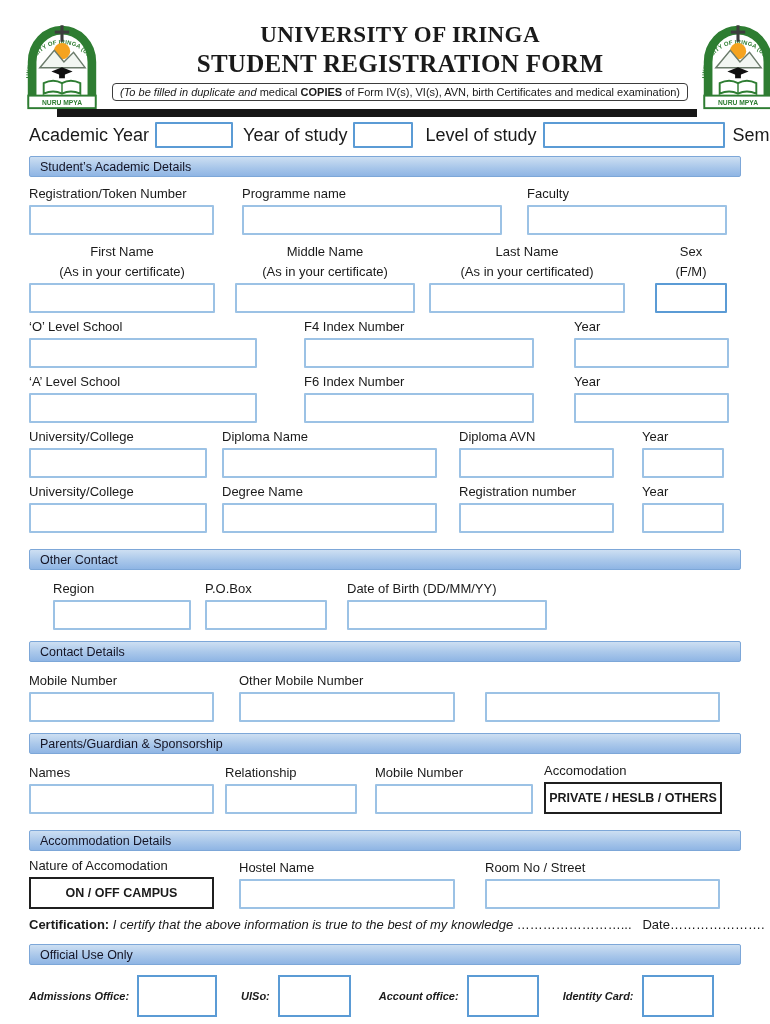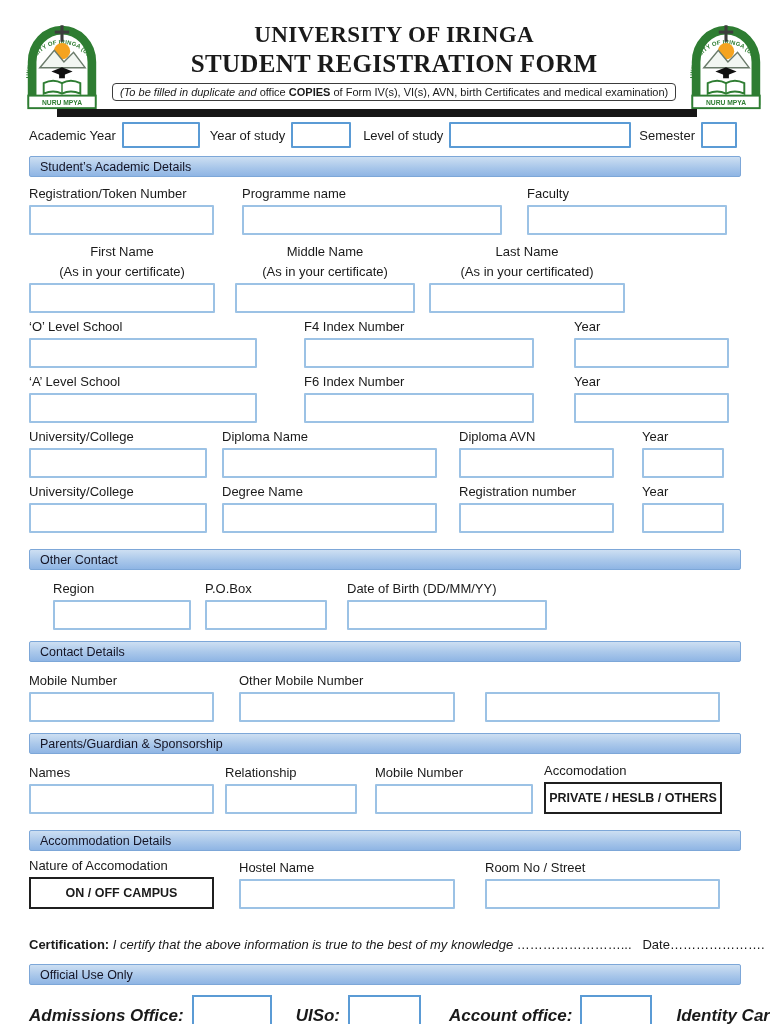--- a/index.html
+++ b/index.html
@@ -42,43 +42,43 @@
     border:2px solid var(--box_light,#9cc2e5); height:30px; width:100%;
     background:#fff; outline:none; font-size:13px; padding:0 5px; border-radius:1px;
     font-family:"Liberation Sans", sans-serif;
   }
   .box.strong { border-color:var(--box_strong,#5b9bd5); }
   .optbox {
     border:2px solid var(--dark_border,#1f1f1f); height:32px; background:#fff;
     display:flex; align-items:center; justify-content:center;
     font-weight:bold; font-size:12.5px; white-space:nowrap;
   }
-  .inline-lbl { font-size:13px; margin-right:6px; white-space:nowrap; }
+  .inline-lbl { font-size:18px; margin-right:6px; white-space:nowrap; }
 
   
   .mt5{margin-top:5px}.mt6{margin-top:6px}.mt8{margin-top:8px}.mt10{margin-top:10px}
-  .mt11{margin-top:11px}.mt12{margin-top:12px}.mt16{margin-top:16px}.mt20{margin-top:28px}
+  .mt11{margin-top:11px}.mt12{margin-top:12px}.mt16{margin-top:16px}.mt20{margin-top:8px}
   .ml8{margin-left:8px}.ml10{margin-left:10px}.ml11{margin-left:11px}.ml12{margin-left:12px}
   .ml14{margin-left:14px}.ml15{margin-left:15px}.ml18{margin-left:18px}.ml20{margin-left:20px}
   .ml22{margin-left:22px}.ml24{margin-left:24px}.ml25{margin-left:25px}.ml28{margin-left:28px}
   .ml30{margin-left:30px}.ml38{margin-left:24px}.ml40{margin-left:40px}.ml47{margin-left:47px}
   .w36{width:36px}.w60{width:60px}.w72{width:72px}.w78{width:78px}.w82{width:82px}
   .w122{width:122px}.w132{width:132px}.w138{width:138px}.w155{width:155px}.w158{width:158px}
   .w172{width:172px}.w178{width:178px}.w180{width:180px}.w182{width:182px}.w185{width:185px}
   .w186{width:186px}.w196{width:196px}.w200{width:200px}.w215{width:215px}.w216{width:216px}
   .w228{width:228px}.w230{width:230px}.w235{width:235px}.w260{width:260px}
   .h26{height:26px}
 
   
   .cert { padding:0 29px; font-size:13px; white-space:nowrap; }
   .cert b { font-weight:bold; }
 
   
   .off-row { display:flex; align-items:center; padding:0 29px; }
-  .off-lbl { font-weight:bold; font-style:italic; font-size:17px; margin-right:8px; white-space:nowrap; }
+  .off-lbl { font-weight:bold; font-style:italic; font-size:11px; margin-right:8px; white-space:nowrap; }
   .off-box { border:2px solid var(--box_strong,#5b9bd5); background:#fff; outline:none;
              height:42px; font-size:13px; padding:0 4px; }
   .ob80{width:80px}.ob73{width:73px}.ob72{width:72px}
 </style>
 </head>
 <body>
 
 <div class="page">
 
   <header class="hdr">
@@ -106,21 +106,21 @@
         <g>
           <rect x="15" y="93" width="70" height="13" fill="#ffffff" class="lg-stroke" stroke-width="2"></rect>
           <text x="50" y="102.5" text-anchor="middle" font-size="7" font-weight="bold" class="lg-fill">NURU MPYA</text>
         </g>
       </svg>
     </div>
 
     <div class="hdr-center">
       <div class="t1">UNIVERSITY OF IRINGA</div>
       <div class="t2">STUDENT REGISTRATION FORM</div>
-      <div class="sub-box"><span class="it">(To be filled in duplicate and</span><span> office </span><b>COPIES</b><span> of Form IV(s), VI(s), AVN, birth Certificates and medical examination)</span></div>
+      <div class="sub-box"><span class="it">(To be filled in duplicate and</span><span> medical </span><b>COPIES</b><span> of Form IV(s), VI(s), AVN, birth Certificates and medical examination)</span></div>
     </div>
 
     <div class="logo-wrap">
       <svg class="emblem" viewBox="0 0 100 110">
         <path d="M19,103 L19,58 A31,33 0 1 1 81,58 L81,103" fill="#ffffff" class="lg-stroke" stroke-width="9" stroke-linejoin="round"></path>
         <path id="arcB" d="M17.5,78 A33,33 0 1 1 82.5,78" fill="none"></path>
         <text font-size="6.1" font-weight="bold" class="lg-fill" letter-spacing="0.2">
           <textPath href="#arcB" startOffset="3">UNIVERSITY OF IRINGA (UoI)</textPath>
         </text>
         <g>
@@ -182,20 +182,25 @@
     </div>
     <div class="fg w180 ml20">
       <div class="lbl center">Middle Name</div>
       <div class="lbl center">(As in your certificate)</div>
       <input class="box" style="">
     </div>
     <div class="fg w196 ml14">
       <div class="lbl center">Last Name</div>
       <div class="lbl center">(As in your certificated)</div>
       <input class="box" style="">
+    </div>
+    <div class="fg w72 ml30">
+      <div class="lbl center">Sex</div>
+      <div class="lbl center">(F/M)</div>
+      <input class="box strong" style="">
     </div>
   </div>
 
   <div class="row mt5">
     <div class="fg w228">
       <div class="lbl">‘O’ Level School</div>
       <input class="box" style="">
     </div>
     <div class="fg w230 ml47">
       <div class="lbl">F4 Index Number</div>

